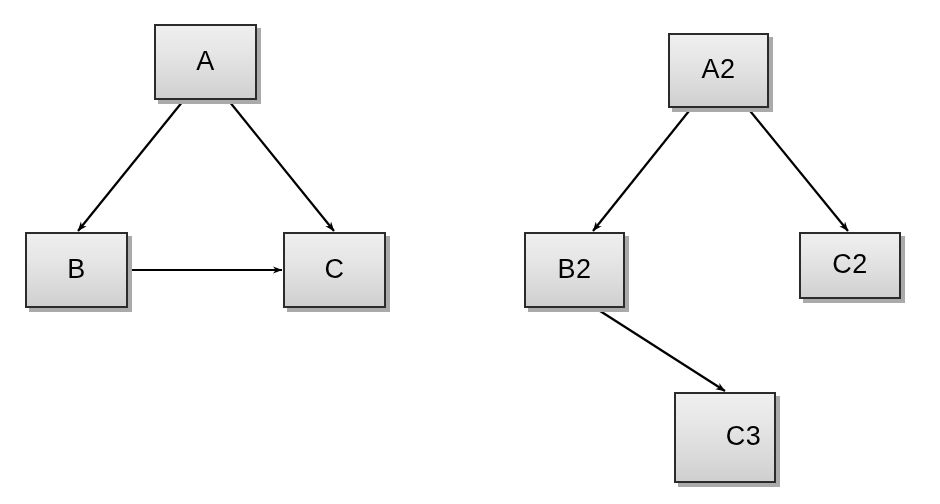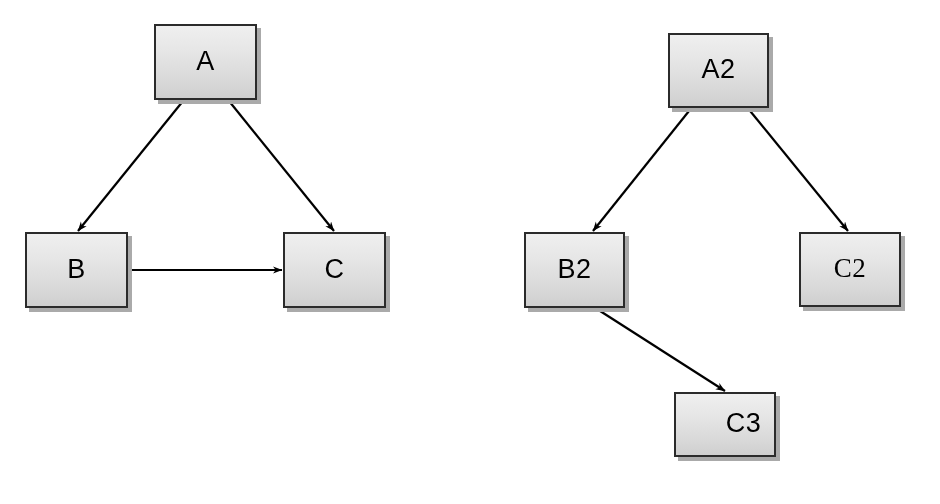--- a/index.html
+++ b/index.html
@@ -78,21 +78,21 @@
       </div>
       <div class="node" style="left: 283px; top: 232px; width: 103px; height: 76px; border-color: rgb(43, 43, 43); background: linear-gradient(rgb(239, 239, 239) 0%, rgb(230, 230, 230) 35%, rgb(217, 217, 217) 75%, rgb(207, 207, 207) 100%); box-shadow: rgb(170, 170, 170) 4px 4px 0px 0px;">
         <span class="node-label" style="color: rgb(0, 0, 0);">C</span>
       </div>
       <div class="node" style="left: 668px; top: 25px; width: 101px; height: 75px; border-color: rgb(43, 43, 43); background: linear-gradient(rgb(239, 239, 239) 0%, rgb(230, 230, 230) 35%, rgb(217, 217, 217) 75%, rgb(207, 207, 207) 100%); box-shadow: rgb(170, 170, 170) 4px 4px 0px 0px; margin-top: 8px;">
         <span class="node-label" style="color: rgb(0, 0, 0);">A2</span>
       </div>
       <div class="node" style="left: 524px; top: 232px; width: 101px; height: 76px; border-color: rgb(43, 43, 43); background: linear-gradient(rgb(239, 239, 239) 0%, rgb(230, 230, 230) 35%, rgb(217, 217, 217) 75%, rgb(207, 207, 207) 100%); box-shadow: rgb(170, 170, 170) 4px 4px 0px 0px;">
         <span class="node-label" style="color: rgb(0, 0, 0);">B2</span>
       </div>
-      <div class="node" style="left: 799px; top: 232px; width: 102px; height: 75px; border-color: rgb(43, 43, 43); background: linear-gradient(rgb(239, 239, 239) 0%, rgb(230, 230, 230) 35%, rgb(217, 217, 217) 75%, rgb(207, 207, 207) 100%); box-shadow: rgb(170, 170, 170) 4px 4px 0px 0px; font-family: Liberation Serif, serif;">
+      <div class="node" style="left: 799px; top: 232px; width: 102px; height: 67px; border-color: rgb(43, 43, 43); background: linear-gradient(rgb(239, 239, 239) 0%, rgb(230, 230, 230) 35%, rgb(217, 217, 217) 75%, rgb(207, 207, 207) 100%); box-shadow: rgb(170, 170, 170) 4px 4px 0px 0px;">
         <span class="node-label" style="color: rgb(0, 0, 0);">C2</span>
       </div>
-      <div class="node" style="left: 674px; top: 392px; width: 102px; height: 65px; border-color: rgb(43, 43, 43); background: linear-gradient(rgb(239, 239, 239) 0%, rgb(230, 230, 230) 35%, rgb(217, 217, 217) 75%, rgb(207, 207, 207) 100%); box-shadow: rgb(170, 170, 170) 4px 4px 0px 0px; padding-left: 37px;">
+      <div class="node" style="left: 674px; top: 392px; width: 102px; height: 91px; border-color: rgb(43, 43, 43); background: linear-gradient(rgb(239, 239, 239) 0%, rgb(230, 230, 230) 35%, rgb(217, 217, 217) 75%, rgb(207, 207, 207) 100%); box-shadow: rgb(170, 170, 170) 4px 4px 0px 0px; padding-left: 37px;">
         <span class="node-label" style="color: rgb(0, 0, 0);">C3</span>
       </div>
     </div>
 
 </div>
 
 </body></html>

